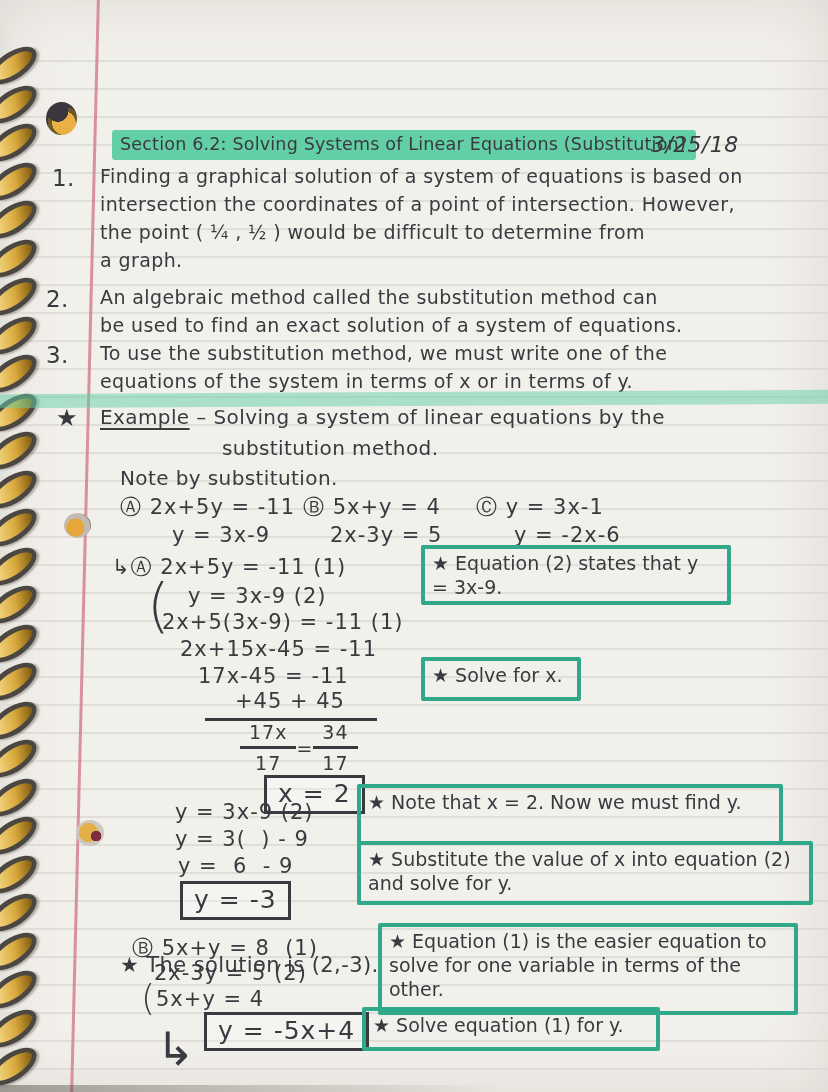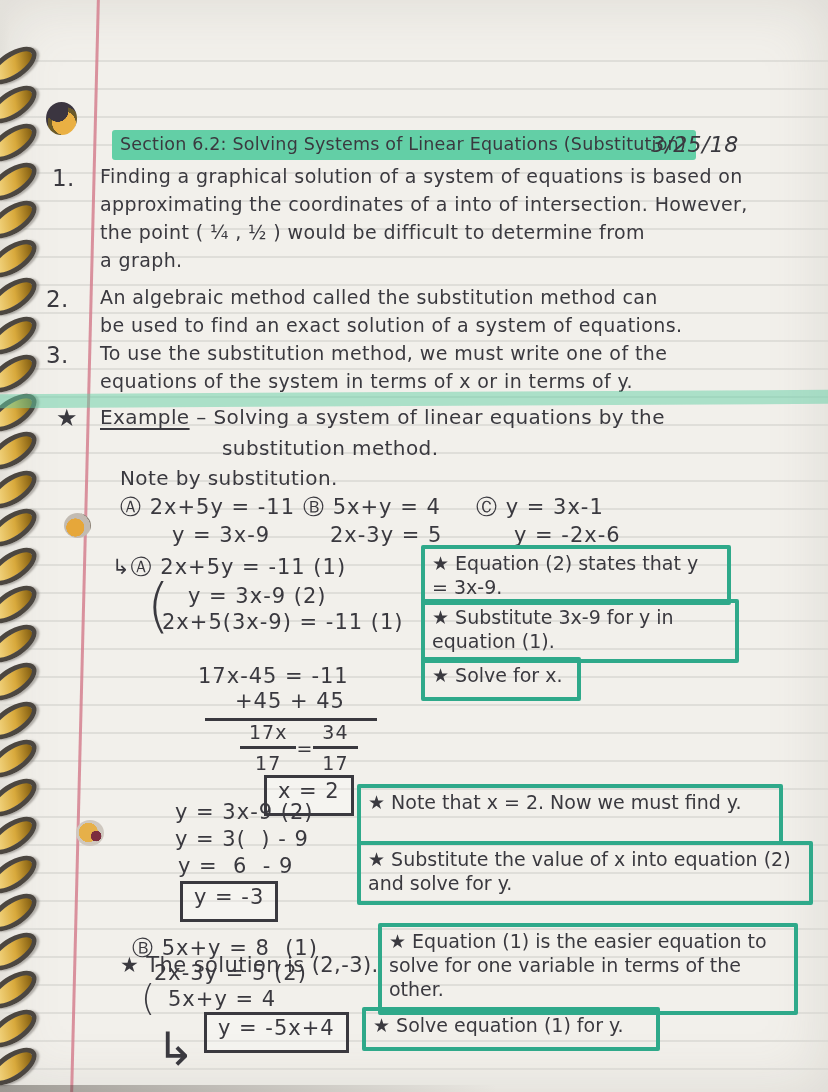--- a/index.html
+++ b/index.html
@@ -50,21 +50,21 @@
   
   .gparen{position:absolute;font-size:58px;font-weight:300;color:var(--ink);line-height:1;}
   
   #wa-l6{border-bottom:3px solid var(--ink);padding:0 0 5px 0;width:172px;text-indent:30px;}
   
   .frac-row{position:absolute;display:flex;align-items:center;gap:0;font-size:19px;letter-spacing:1px;}
   .frac{display:inline-flex;flex-direction:column;align-items:center;}
   .frac .fnum{border-bottom:3px solid var(--ink);padding:0 9px 3px;}
   .frac .fden{padding-top:3px;}
   
-  .boxed{position:absolute;border:3px solid var(--ink);padding:1px 11px 10px;font-size:21px;
+  .boxed{position:absolute;border:3px solid var(--ink);padding:1px 11px 3px;font-size:25px;
          letter-spacing:1px;background:rgba(255,255,255,.25);white-space:pre;}
   
   .gbox{position:absolute;border:4px solid var(--pen-green);border-radius:2px;padding:3px 7px;
         font-size:19px;line-height:1.25;color:var(--ink);white-space:normal;}
   .big-arrow{position:absolute;font-size:46px;line-height:1;}
 </style>
 </head>
 <body>
 
 <div id="page">
@@ -104,21 +104,21 @@
   <div class="brad" id="brad-2"></div>
   <div class="brad" id="brad-3"></div>
 
   <div class="title-wrap">
     <span class="hl-band">Section 6.2: Solving Systems of Linear Equations (Substitution)</span>
   </div>
   <div id="date" class="hw">3/25/18</div>
 
   <div class="hw num" style="left:52px;top:166px">1.</div>
   <div class="hw" style="left:100px;top:166px;font-size:19px">Finding a graphical solution of a system of equations is based on</div>
-  <div class="hw" style="left:100px;top:194px;font-size:19px">approximating the coordinates of a into of intersection. However,</div>
+  <div class="hw" style="left:100px;top:194px;font-size:19px">intersection the coordinates of a point of intersection. However,</div>
   <div class="hw" style="left:100px;top:222px;font-size:19px">the point ( ¼ , ½ ) would be difficult to determine from</div>
   <div class="hw" style="left:100px;top:250px;font-size:19px">a graph.</div>
 
   <div class="hw num" style="left:46px;top:287px">2.</div>
   <div class="hw" style="left:100px;top:287px;font-size:19px">An algebraic method called the substitution method can</div>
   <div class="hw" style="left:100px;top:315px;font-size:19px">be used to find an exact solution of a system of equations.</div>
 
   <div class="hw num" style="left:46px;top:343px">3.</div>
   <div class="hw" style="left:100px;top:371px;font-size:19px">equations of the system in terms of x or in terms of y.</div>
   <div class="hw" style="left:100px;top:343px;font-size:19px">To use the substitution method, we must write one of the</div>
@@ -133,20 +133,21 @@
   <div class="hw math" style="left:303px;top:496px">Ⓑ 5x+y = 4</div>
   <div class="hw math" style="left:476px;top:496px">Ⓒ y = 3x-1</div>
   <div class="hw math" style="left:172px;top:524px">y = 3x-9</div>
   <div class="hw math" style="left:330px;top:524px">2x-3y = 5</div>
   <div class="hw math" style="left:514px;top:524px">y = -2x-6</div>
 
   <div class="hw math" style="left:112px;top:556px">↳Ⓐ 2x+5y = -11 (1)</div>
   <div class="gparen" style="left:147px;top:577px">(</div>
   <div class="hw math" style="left:188px;top:585px">y = 3x-9 (2)</div>
   <div class="hw math" style="left:162px;top:611px">2x+5(3x-9) = -11 (1)</div>
+  <div class="hw math" style="left:180px;top:638px">2x+15x-45 = -11</div>
   <div class="hw math" style="left:198px;top:665px">17x-45 = -11</div>
   <div class="hw math" id="wa-l6" style="left:205px;top:690px">+45 + 45</div>
   <div class="frac-row" style="left:240px;top:721px">
     <span class="frac">
       <span class="fnum">17x</span>
       <span class="fden">17</span>
     </span>
     <span>=</span>
     <span class="frac">
       <span class="fnum">34</span>
@@ -156,26 +157,25 @@
   <div class="boxed" style="left:264px;top:775px">x = 2</div>
   <div class="hw math" style="left:175px;top:801px">y = 3x-9 (2)</div>
   <div class="hw math" style="left:175px;top:828px">y = 3(  ) - 9</div>
   <div class="hw math" style="left:178px;top:855px">y =  6  - 9</div>
   <div class="boxed" style="left:180px;top:881px">y = -3</div>
   <div class="hw" style="left:120px;top:954px;font-size:21px">★ The solution is (2,-3).</div>
 
   <div class="hw math" style="left:132px;top:937px">Ⓑ 5x+y = 8  (1)</div>
   <div class="hw math" style="left:154px;top:962px">2x-3y = 5 (2)</div>
   <div class="gparen" style="left:141px;top:980px;font-size:36px">(</div>
-  <div class="hw math" style="left:168px;top:988px">5x+y = 4</div>
+  <div class="hw math" style="left:156px;top:988px">5x+y = 4</div>
   <div class="boxed" style="left:204px;top:1012px">y = -5x+4</div>
   <div class="big-arrow" style="left:156px;top:1026px">↳</div>
 
   <div class="gbox" style="left:421px;top:545px;width:288px;height:46px">★ Equation (2) states that y = 3x-9.</div>
-  <div class="gbox" style="left:421px;top:599px;width:296px;height:50px">★ Substitute 3x-9 for y in equation (1).</div>
   <div class="gbox" style="left:421px;top:657px;width:138px;height:30px">★ Solve for x.</div>
   <div class="gbox" style="left:357px;top:784px;width:404px;height:47px">★ Note that x = 2. Now we must find y.</div>
   <div class="gbox" style="left:357px;top:841px;width:434px;height:50px">★ Substitute the value of x into equation (2) and solve for y.</div>
   <div class="gbox" style="left:378px;top:923px;width:398px;height:78px">★ Equation (1) is the easier equation to solve for one variable in terms of the other.</div>
   <div class="gbox" style="left:362px;top:1007px;width:276px;height:30px">★ Solve equation (1) for y.</div>
 
   <div id="bottom-edge"></div>
 </div>
 
 </body></html>

